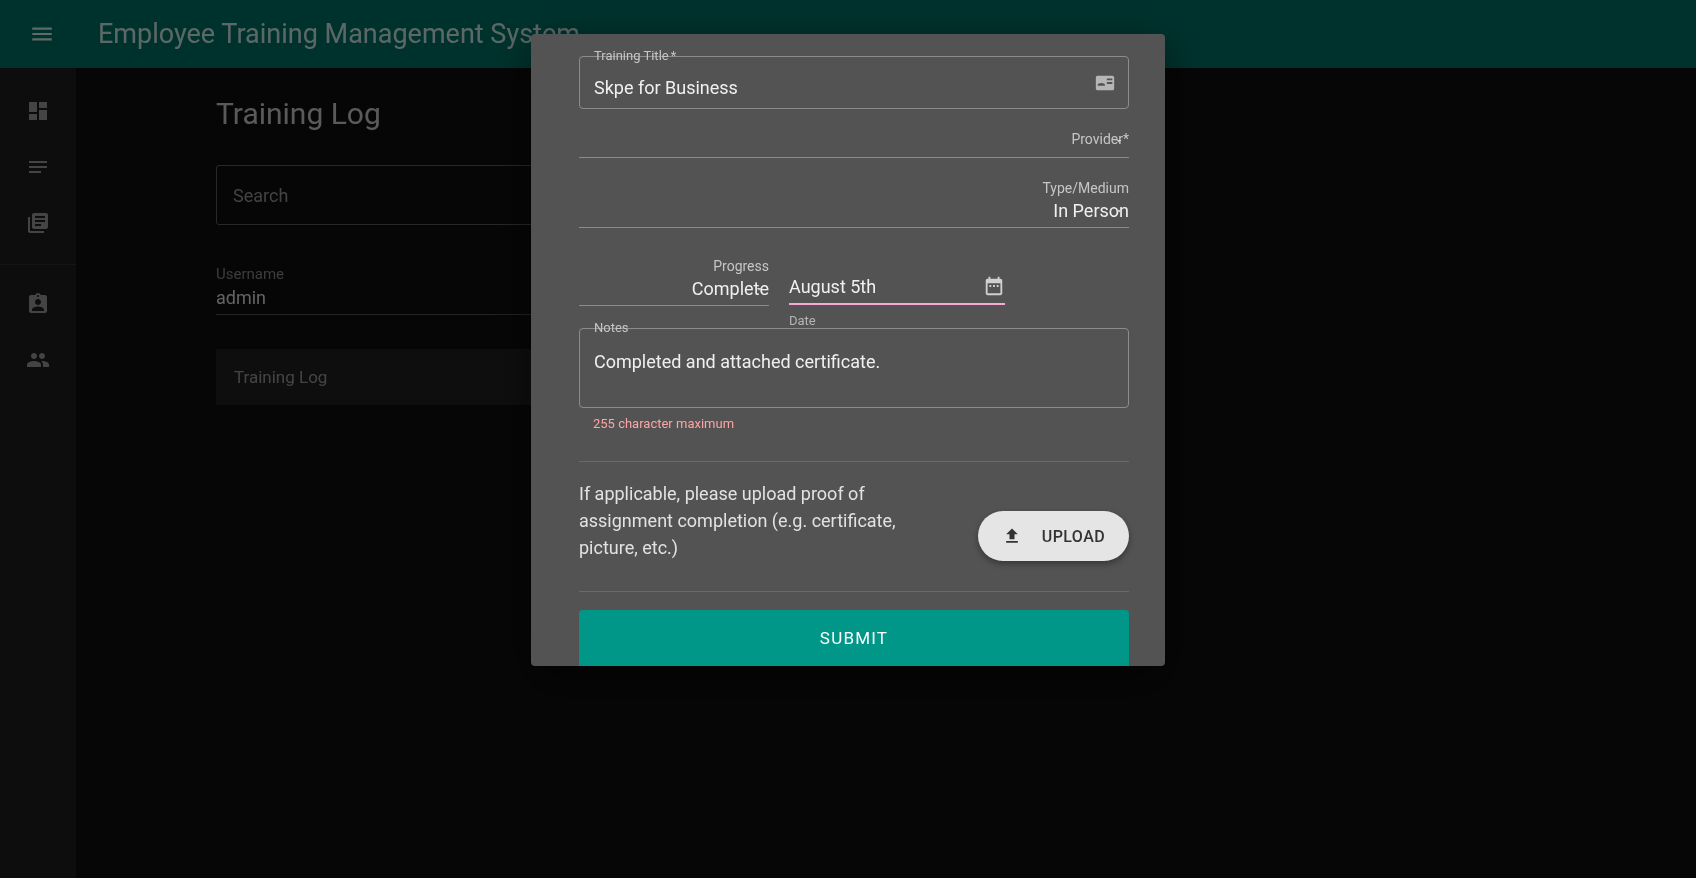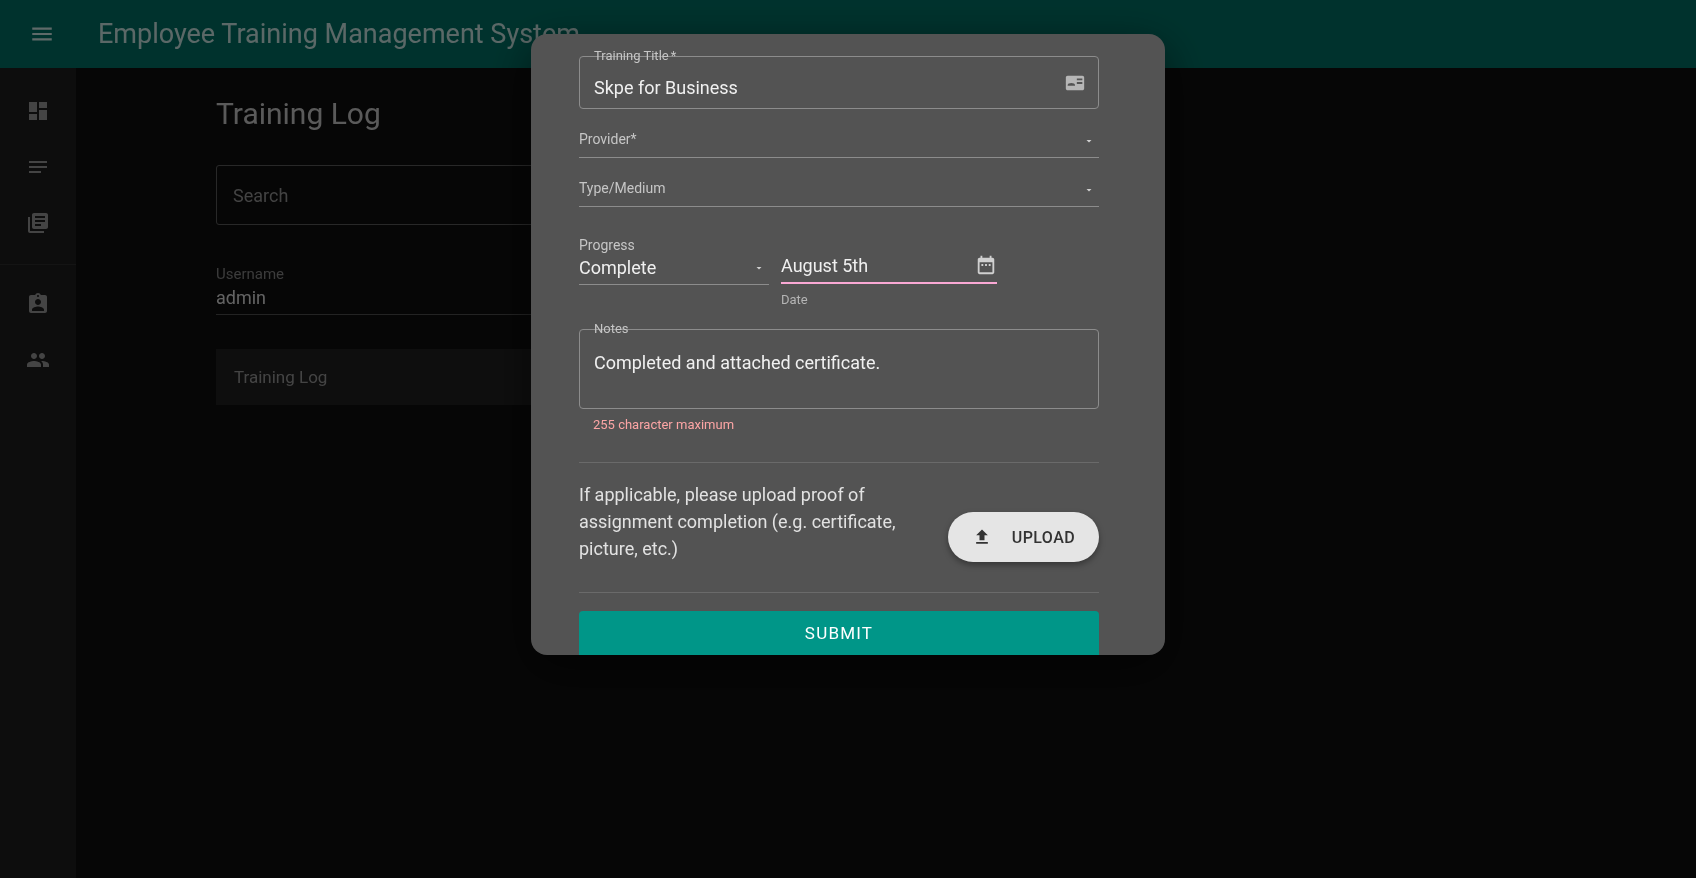--- a/index.html
+++ b/index.html
@@ -96,24 +96,24 @@
   }
 
   
   .dialog {
     position: fixed;
     top: 34px;
     left: 50%;
     transform: translateX(-50%);
     width: 634px;
     background: #535353;
-    border-radius: 16px;
+    border-radius: 4px;
     box-shadow: 0 14px 48px rgba(0,0,0,0.55);
     z-index: 10;
-    padding: 22px 66px 0 48px;
+    padding: 22px 36px 0 48px;
     color: #e9e9e9;
   }
 
   
   .tf-outlined {
     position: relative;
     border: 1px solid #8c8c8c;
     border-radius: 4px;
     padding: 20px 14px 10px 14px;
     margin-bottom: 22px;
@@ -138,39 +138,39 @@
     position: absolute; right: 12px; top: 50%; transform: translateY(-50%);
     color: #b6b6b6;
   }
 
   
   .tf-underline {
     border-bottom: 1px solid #8c8c8c;
     padding-bottom: 6px;
     margin-bottom: 22px;
     position: relative;
+    text-align: right;
   }
   .tf-underline .tf-label {
     font-size: 14px; color: #c6c6c6; margin-bottom: 4px; display:block;
   }
   .tf-underline .tf-value {
     font-size: 18px; color: #f0f0f0; display:block;
   }
   .tf-underline .dropdown-arrow {
     position: absolute; right: 4px; bottom: 10px; color: #d0d0d0;
   }
 
   .tf-small-wrap { width: 204px; }
   .tf-small-wrap .tf-outlined { margin-bottom: 0; }
 
   .row-2 {
     display: flex;
-    gap: 12px;
+    gap: 20px;
     margin-top: 30px;
-    margin-bottom: 22px;
     align-items: flex-end;
   }
   .row-2 .col { flex: 0 0 190px; }
   .row-2 .col.date { flex: 0 0 216px; }
   .date-helper {
     font-size: 13px; color: #b5b5b5; margin-top: 8px;
   }
   .date-row {
     display: flex; align-items: center; justify-content: space-between;
     border-bottom: 2px solid #f9a8d4; padding-bottom: 6px;
@@ -214,21 +214,21 @@
     height: 50px;
     display: flex; align-items: center; gap: 20px;
     font-size: 16px; font-weight: 500; letter-spacing: 0.4px;
     box-shadow: 0 3px 6px rgba(0,0,0,0.35);
     cursor: pointer;
   }
 
   .submit-btn {
     margin-top: 10px;
     width: 100%;
-    height: 44px;
+    height: 56px;
     background: #009688;
     color: #fff;
     display: flex; align-items:center; justify-content:center;
     font-size: 17px; letter-spacing: 1.2px;
     border-radius: 4px 4px 0 0;
     cursor: pointer;
   }
 
   svg { display:block; }
 </style>
@@ -312,20 +312,21 @@
     </span>
     <span class="dropdown-arrow">
       <svg width="12" height="12" viewBox="0 0 24 24" fill="currentColor">
           <path d="M7 10l5 5 5-5z"></path>
         </svg>
     </span>
   </div>
 
   <div class="tf-underline">
     <span class="tf-label">Type/Medium</span>
+    <span class="tf-value">In Person</span>
     <span class="dropdown-arrow">
       <svg width="12" height="12" viewBox="0 0 24 24" fill="currentColor">
           <path d="M7 10l5 5 5-5z"></path>
         </svg>
     </span>
   </div>
 
 
   <div class="row-2">
     <div class="col">

